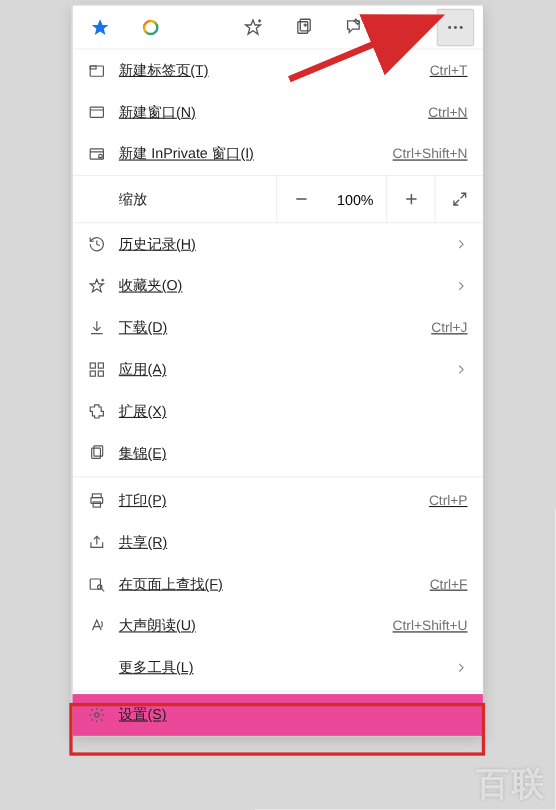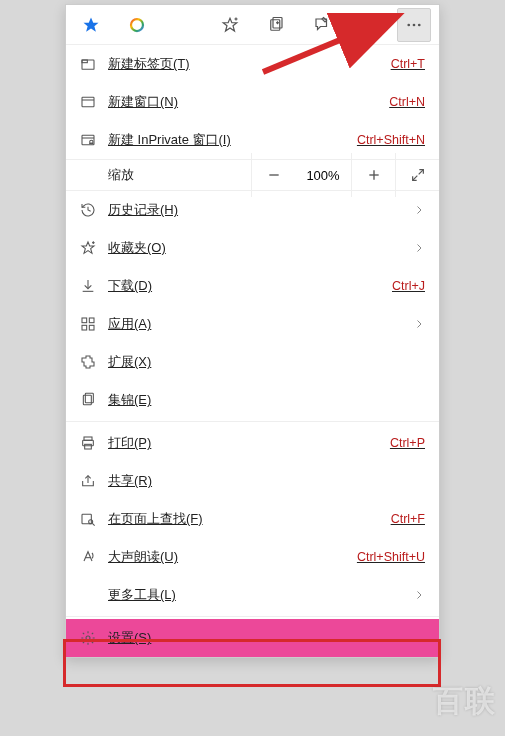--- a/index.html
+++ b/index.html
@@ -54,29 +54,29 @@
   }
   .menu-item .mi-icon {
     width: 28px;
     display: flex;
     align-items: center;
     justify-content: flex-start;
     color: #555;
   }
   .menu-item .mi-label { flex: 1; }
   .menu-item .mi-shortcut {
-    color: #b91c1c;
+    color: #737373;
     font-size: 12.5px;
   }
   .menu-item .mi-arrow { color: #888; margin-left: 6px; }
   .divider { height: 1px; background: #eee; margin: 2px 0; }
   .zoom-row {
     display: flex;
     align-items: center;
-    height: 32px;
+    height: 44px;
     border-bottom: 1px solid #eee;
     border-top: 1px solid #eee;
   }
   .zoom-row .zoom-label {
     flex: 1;
     padding-left: 42px;
     font-size: 13px;
     color: #222;
   }
   .zoom-row .zbtn {
@@ -103,21 +103,21 @@
   .red-box.settings {
     left: 63px; top: 639px; width: 378px; height: 48px;
   }
   .arrow-svg {
     position: absolute;
     left: 258px; top: 12px;
     pointer-events: none;
   }
   .watermark {
     position: absolute;
-    right: 8px; bottom: 14px;
+    right: 8px; bottom: 2px;
     color: rgba(255,255,255,0.55);
     font-size: 30px;
     font-weight: 700;
     letter-spacing: 2px;
     text-shadow: 0 0 3px rgba(0,0,0,0.2);
   }
   svg { display: block; }
 </style>
 </head>
 <body>

